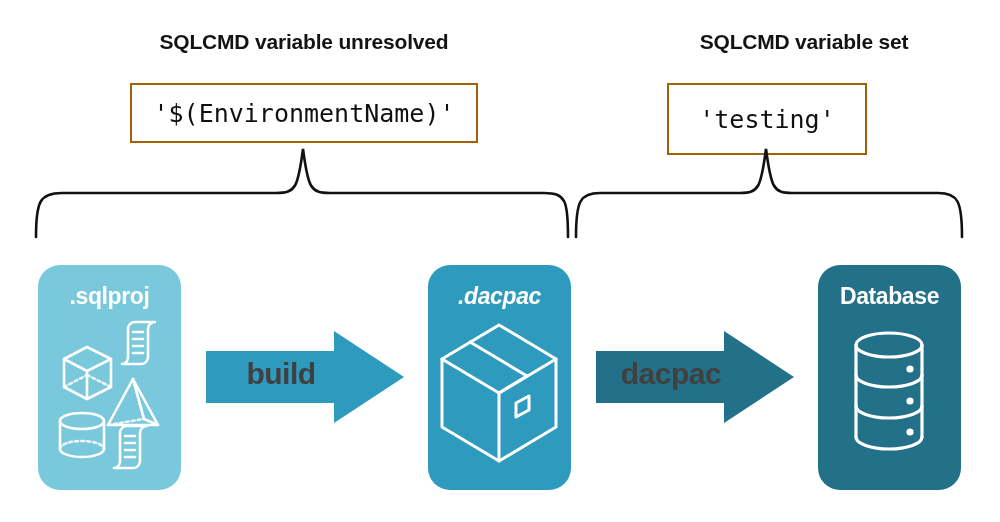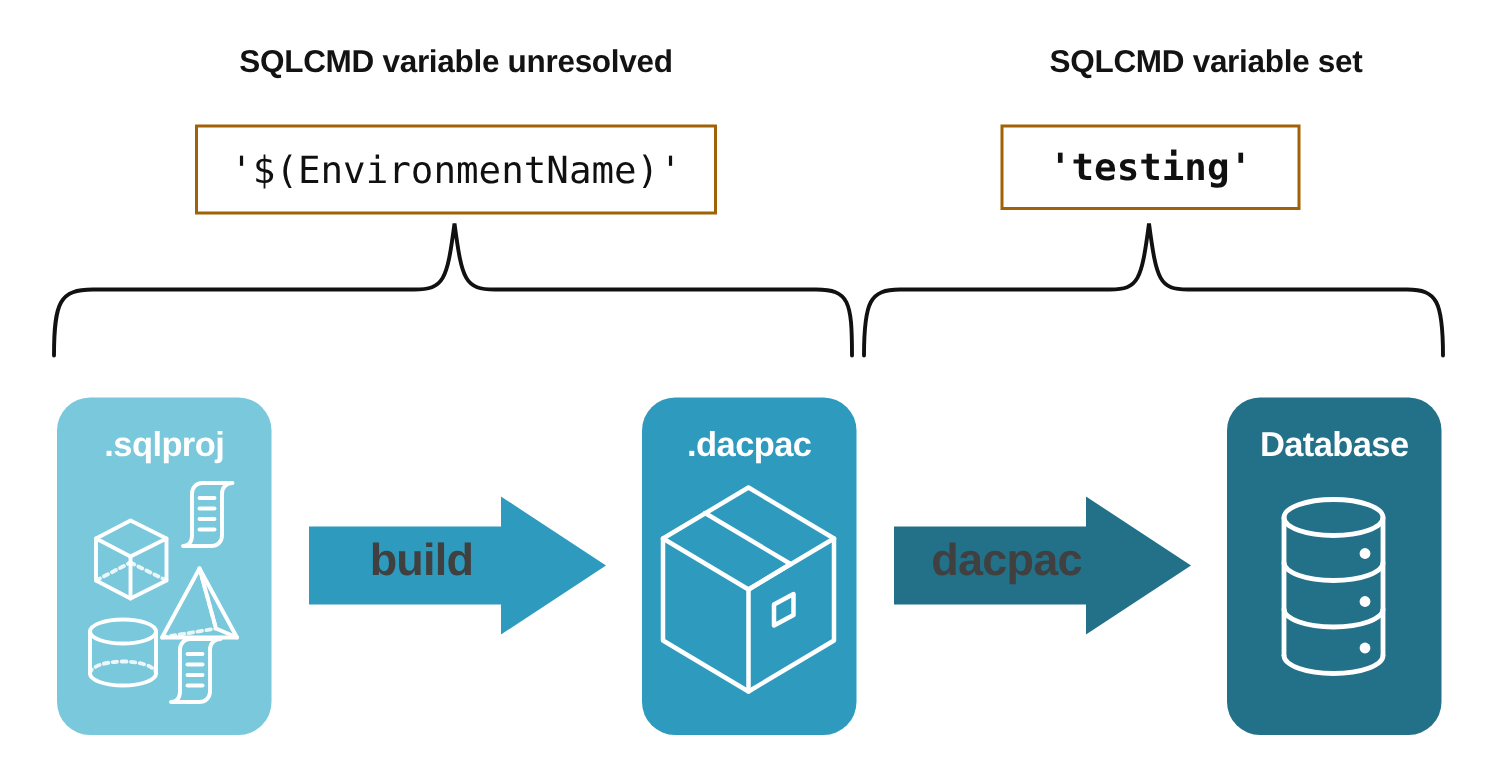--- a/index.html
+++ b/index.html
@@ -46,21 +46,21 @@
     display: flex;
     align-items: center;
     justify-content: center;
     font-family: "DejaVu Sans Mono", "Liberation Mono", monospace;
     font-size: 25px;
     color: #101010;
     white-space: nowrap;
     letter-spacing: 0px;
   }
   #code-left  { left: 130px; top: 83px; width: 348px; height: 60px; }
-  #code-right { left: 667px; top: 83px; width: 200px; height: 57px; font-weight: bold; }
+  #code-right { left: 667px; top: 83px; width: 200px; height: 72px; }
 
   
   .brace-svg {
     position: absolute;
     top: 143px;
     left: 0;
     width: 1000px;
     height: 110px;
     overflow: visible;
   }
@@ -88,21 +88,21 @@
     white-space: nowrap;
   }
   .artifact-art {
     position: absolute;
     left: 0;
     top: 52px;
     width: 100%;
     height: 160px;
   }
   #box-sqlproj  { left: 38px;  background: #79C8DC; }
-  #box-dacpac   { left: 428px; background: #2E9BBE; }
+  #box-dacpac   { left: 428px; background: #2E9BBE; font-style: italic; }
   #box-database { left: 818px; background: #237089; }
 
   
   .arrow {
     position: absolute;
     top: 331px;
     width: 198px;
     height: 92px;
   }
   #arrow-build  { left: 206px; }

